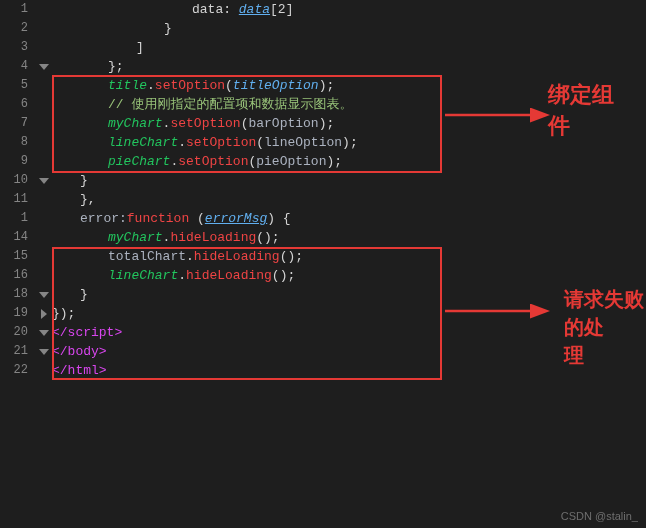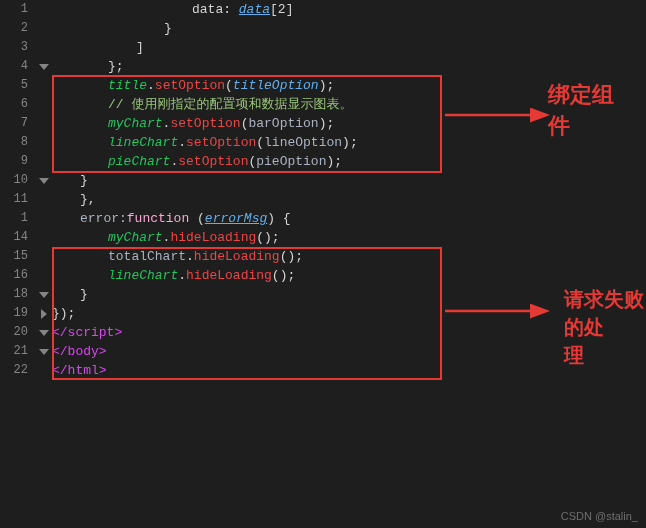--- a/index.html
+++ b/index.html
@@ -71,21 +71,21 @@
       border-top: 6px solid #858585;
     }
 
     .code-content {
       flex: 1;
       color: #d4d4d4;
       white-space: pre;
     }
 
     
-    .kw { color: #f9a8d4; text-align: center; } 
+    .kw { color: #ef4444; text-align: center; } 
     .fn { color: #ef4444; } 
     .str { color: #e5c07b; } 
     .comment { color: #98c379; } 
     .italic-blue { color: #61afef; font-style: italic; }
     .italic-yellow { color: #22c55e; font-style: italic; }
     .underline { text-decoration: underline; }
     .plain { color: #abb2bf; }
     .red { color: #d946ef; }
     .white { color: #d4d4d4; }
 

